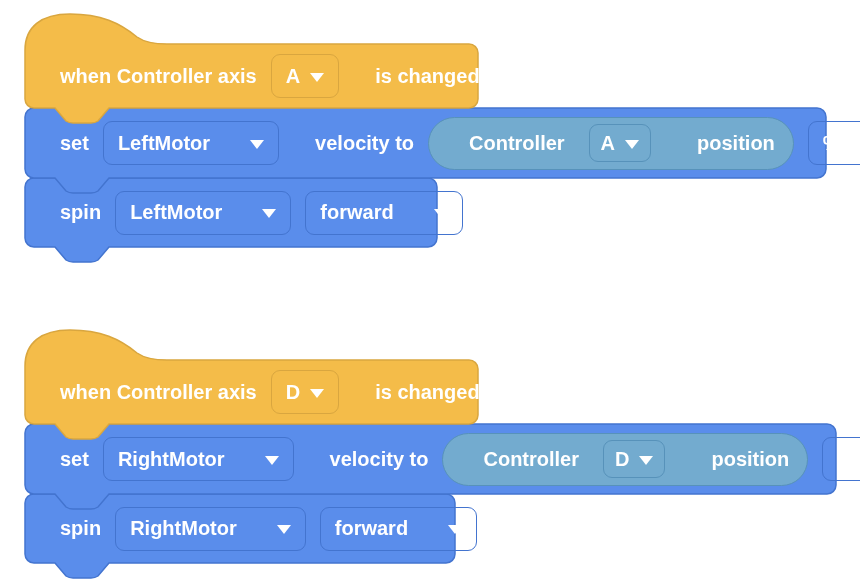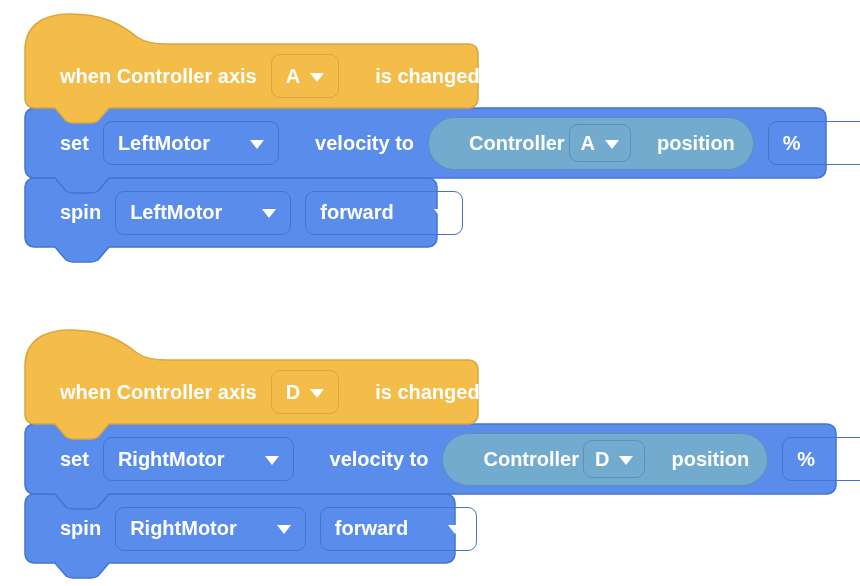--- a/index.html
+++ b/index.html
@@ -17,21 +17,21 @@
   .row{position:absolute;display:flex;align-items:center;z-index:2;
        font-weight:700;font-size:20px;color:var(--text);gap:14px;padding-left:13px;box-sizing:border-box;}
   .row .lbl{white-space:nowrap;margin-left:22px;}
   .dd{display:inline-flex;align-items:center;gap:10px;height:44px;padding:0 14px;
       border-radius:9px;border:1.5px solid transparent;box-sizing:border-box;cursor:pointer;}
   .dd.on-yellow{border-color:var(--hat-stroke);}
   .dd.on-blue{border-color:var(--block-stroke);gap:40px;}
   .dd.on-teal{border-color:var(--reporter-stroke);height:38px;padding:0 11px;}
   .arrow{width:0;height:0;border-left:7px solid transparent;border-right:7px solid transparent;
          border-top:9px solid var(--text);margin-top:2px;}
-  .reporter{display:inline-flex;align-items:center;gap:4px;height:53px;padding:0 18px;
+  .reporter{display:inline-flex;align-items:center;gap:24px;height:53px;padding:0 18px;
             border-radius:27px;background:var(--reporter-fill);
             border:1.5px solid var(--reporter-stroke);box-sizing:border-box;cursor:pointer;}
   
   .hat1{left:25px;top:44px;width:453px;height:64px;}
   .set1{left:25px;top:108px;width:801px;height:70px;}
   .spin1{left:25px;top:178px;width:412px;height:69px;}
   .hat2{left:25px;top:360px;width:453px;height:64px;}
   .set2{left:25px;top:424px;width:811px;height:70px;}
   .spin2{left:25px;top:494px;width:430px;height:69px;}
 </style>

